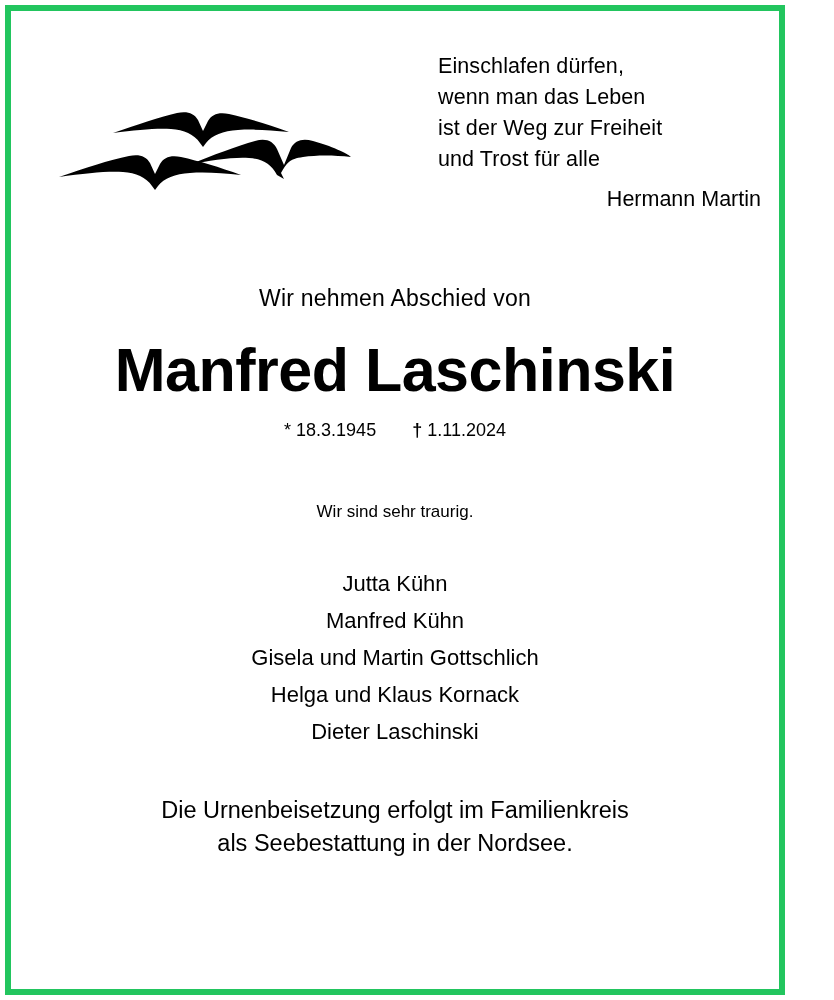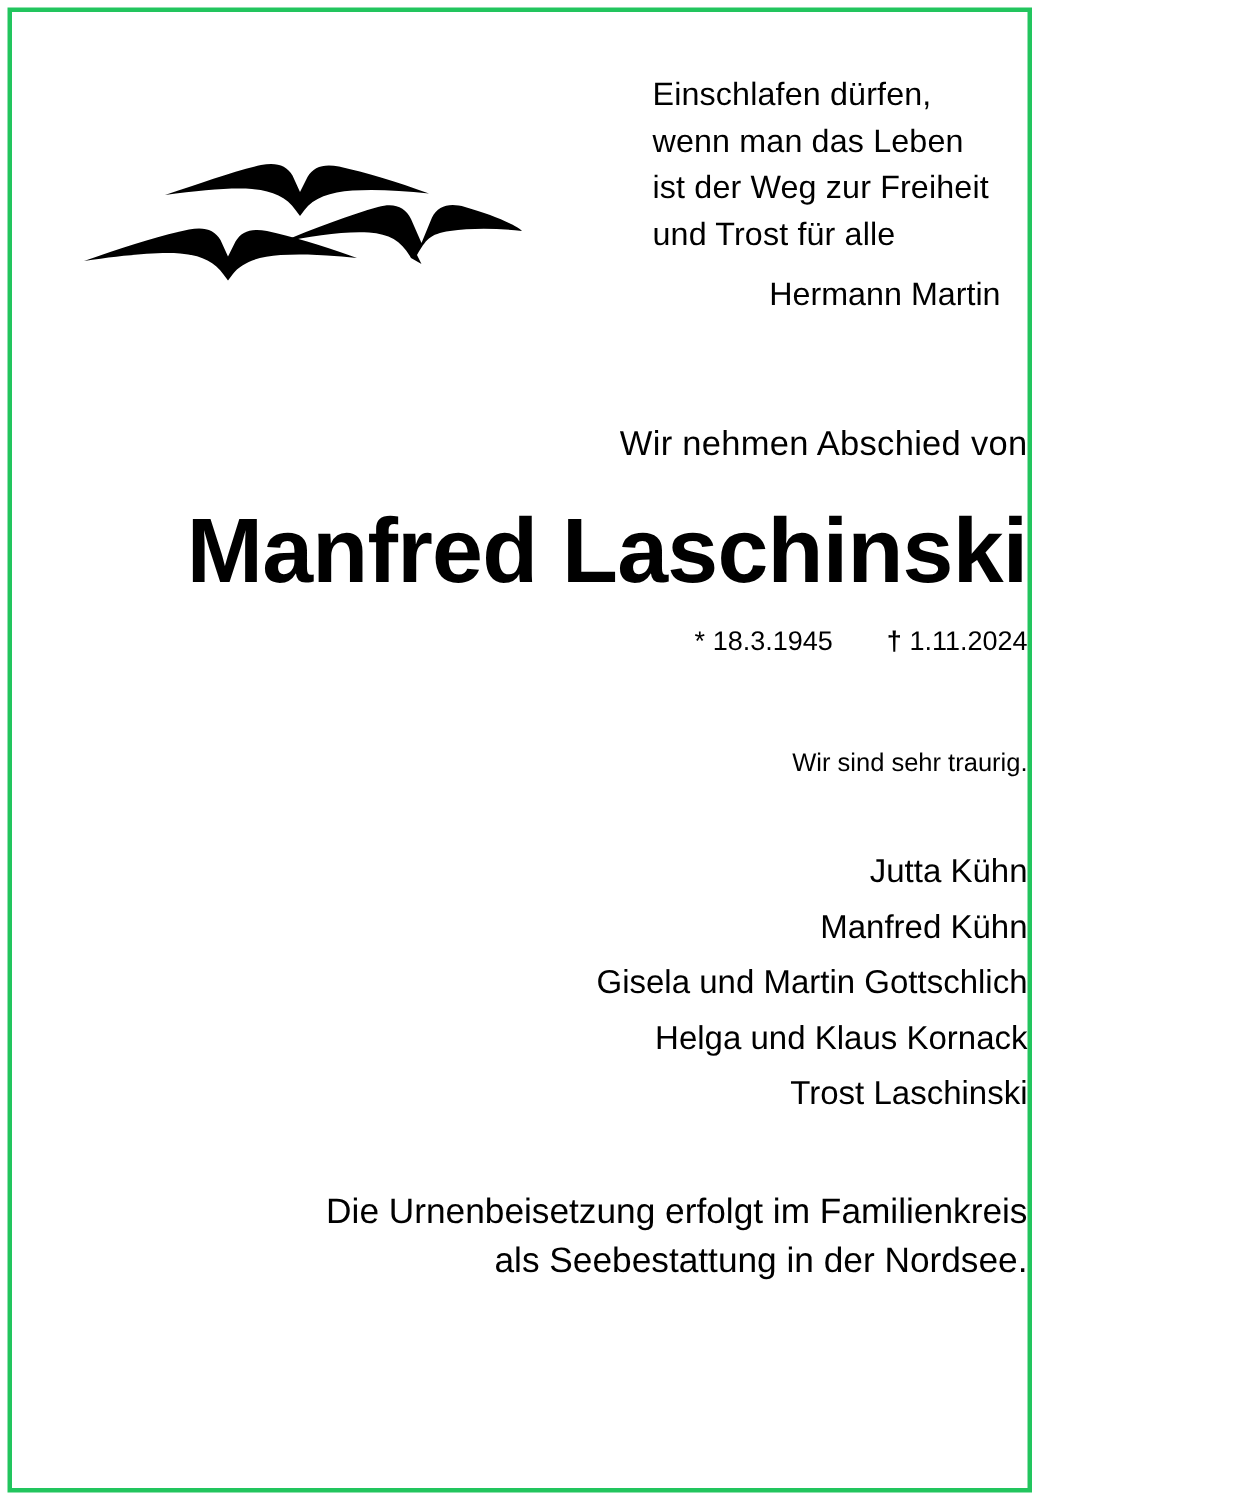--- a/index.html
+++ b/index.html
@@ -19,23 +19,23 @@
     height: 1000px;
     background: #ffffff;
     box-sizing: border-box;
     overflow: hidden;
   }
 
   .obituary-frame {
     position: absolute;
     left: 5px;
     top: 5px;
-    width: 683px;
+    width: 780px;
     height: 990px;
-    border: 3px solid #22c55e;
+    border: 6px solid #22c55e;
     box-sizing: border-box;
     background: #ffffff;
   }
 
   
   .top-area {
     position: absolute;
     left: 0;
     top: 0;
     right: 0;
@@ -77,21 +77,21 @@
     padding-right: 4px;
     white-space: nowrap;
   }
 
   
   .body-area {
     position: absolute;
     left: 0;
     right: 0;
     top: 272px;
-    text-align: right;
+    text-align: center;
   }
 
   .farewell-line {
     font-size: 23px;
     line-height: 30px;
     letter-spacing: 0.2px;
   }
 
   .deceased-name {
     font-size: 61px;
@@ -196,21 +196,21 @@
         <span>1.11.2024</span>
       </div>
 
       <div class="mourning-line">Wir sind sehr traurig.</div>
 
       <div class="survivors">
         <div class="survivor-name">Jutta Kühn</div>
         <div class="survivor-name">Manfred Kühn</div>
         <div class="survivor-name">Gisela und Martin Gottschlich</div>
         <div class="survivor-name">Helga und Klaus Kornack</div>
-        <div class="survivor-name">Trost Laschinski</div>
+        <div class="survivor-name">Dieter Laschinski</div>
       </div>
 
 
       <div class="service-note">
         <div class="service-line">Die Urnenbeisetzung erfolgt im Familienkreis</div>
         <div class="service-line">als Seebestattung in der Nordsee.</div>
       </div>
 
     </div>
 

